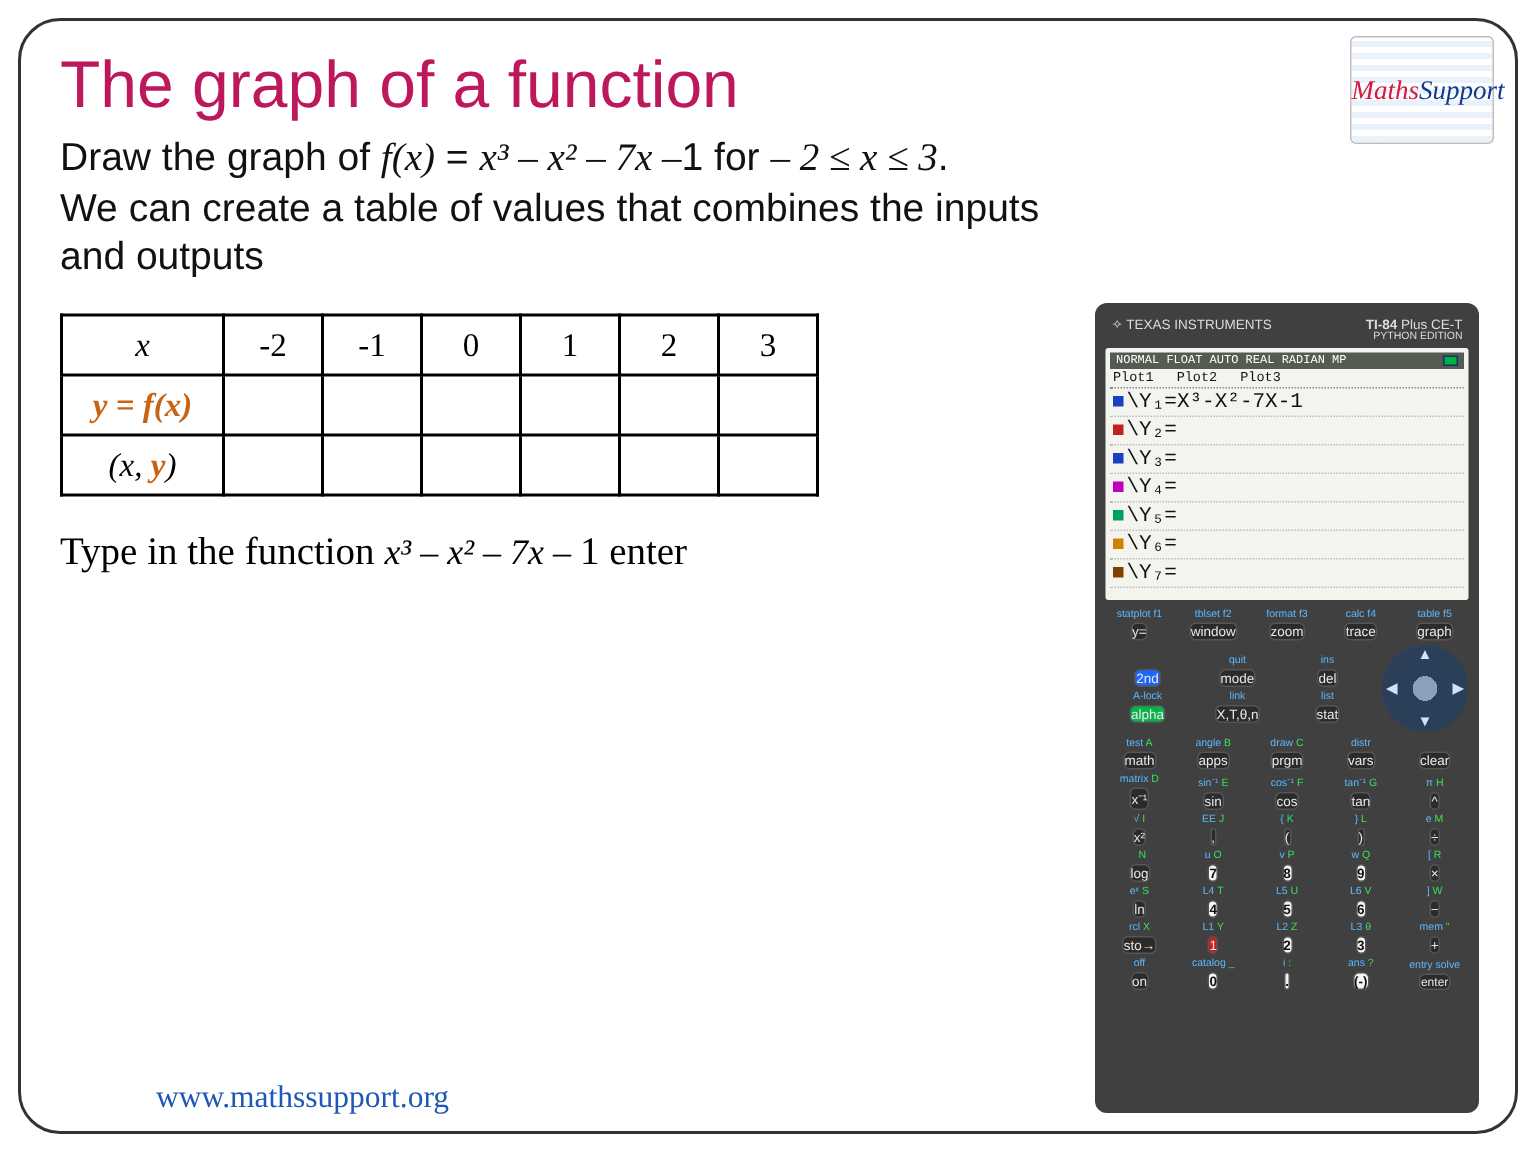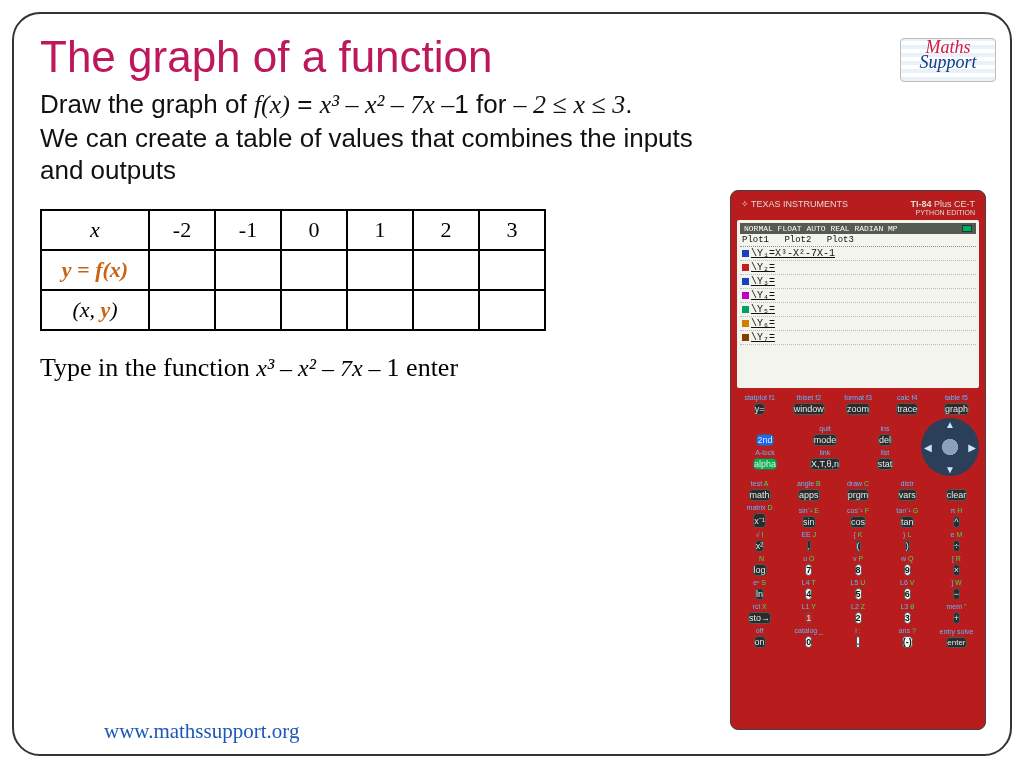--- a/index.html
+++ b/index.html
@@ -13,28 +13,28 @@
   }
   .slide-frame {
     position: absolute;
     top: 12px; left: 12px; right: 12px; bottom: 12px;
     border: 2px solid #333;
     border-radius: 28px;
     padding: 18px 26px 18px 26px;
   }
   .logo {
     position: absolute;
-    top: 24px; right: 14px;
-    width: 96px; height: 44px;
+    top: 10px; right: 14px;
+    width: 96px; height: 72px;
     border: 1px solid #bdbdbd;
     border-radius: 4px;
     background:
       repeating-linear-gradient(0deg,#e9f1fb 0 4px,#ffffff 4px 8px),
       repeating-linear-gradient(90deg,#e9f1fb 0 4px,#ffffff 4px 8px);
-    display:flex; flex-direction:column; align-items:center; justify-content:flex-start;
+    display:flex; flex-direction:row; align-items:center; justify-content:flex-start;
     padding-top:1px;
     font-family: "Brush Script MT", cursive;
     font-size: 18px; line-height: 15px;
     font-style: italic;
     color: #d11b3f;
   }
   .logo .sub { color: #123a8a; }
   h1.title {
     color:#be185d;
     font-size: 44px;
@@ -68,23 +68,23 @@
     font-family: "Comic Sans MS", cursive;
   }
   .footer-link {
     position:absolute; left:90px; bottom:10px;
     color:#1d58b8; font-family:"Times New Roman",serif; font-size:21px;text-align:right;
   }
 
   
   .calc {
     position:absolute;
-    right: 24px; top: 176px;
+    right: 24px; top: 188px;
     width: 256px; height: 540px;
-    background:#b91c1c;
+    background:#404040;
     border-radius: 8px;
     border:1px solid #404040;
     color:#e8e8e8;
     font-family: Arial, Helvetica, sans-serif;
     font-size:10px;
     display:flex; flex-direction:column;
     padding:6px;
   }
   .calc .brand { display:flex; justify-content:space-between; color:#ddd; font-size:9px; padding:2px 4px 4px; }
   .calc .screen {
@@ -98,21 +98,21 @@
   }
   .calc .statusbar {
     background:#555b50; color:#fff; font-size:8px; padding:1px 4px;
     display:flex; justify-content:space-between; align-items:center;
   }
   .calc .statusbar .batt {
     width:10px; height:7px; background:#00b040; border:1px solid #136;
   }
   .calc .plots { border-bottom:1px dotted #888; padding:1px 2px; font-size:9px; }
   .calc .plots span { margin-right:10px;}
-  .calc .y-list div { padding:1px 2px; border-bottom:1px dotted #bbb; font-size:10px;text-decoration:underline; }
+  .calc .y-list div { padding:1px 2px; border-bottom:1px dotted #bbb; font-size:14px; }
   .calc .y-list .sq { display:inline-block; width:7px;height:7px; margin-right:2px; vertical-align:middle;}
   .calc .toprows { margin-top:6px;}
   .calc .row { display:flex; gap:4px; margin-bottom:3px; align-items:flex-end;}
   .calc button.k, .calc .k {
     flex:1;
     background:#2b2b2b;
     border:1px solid #555;
     border-radius:4px;
     color:#e8e8e8;
     font-size:9px;

